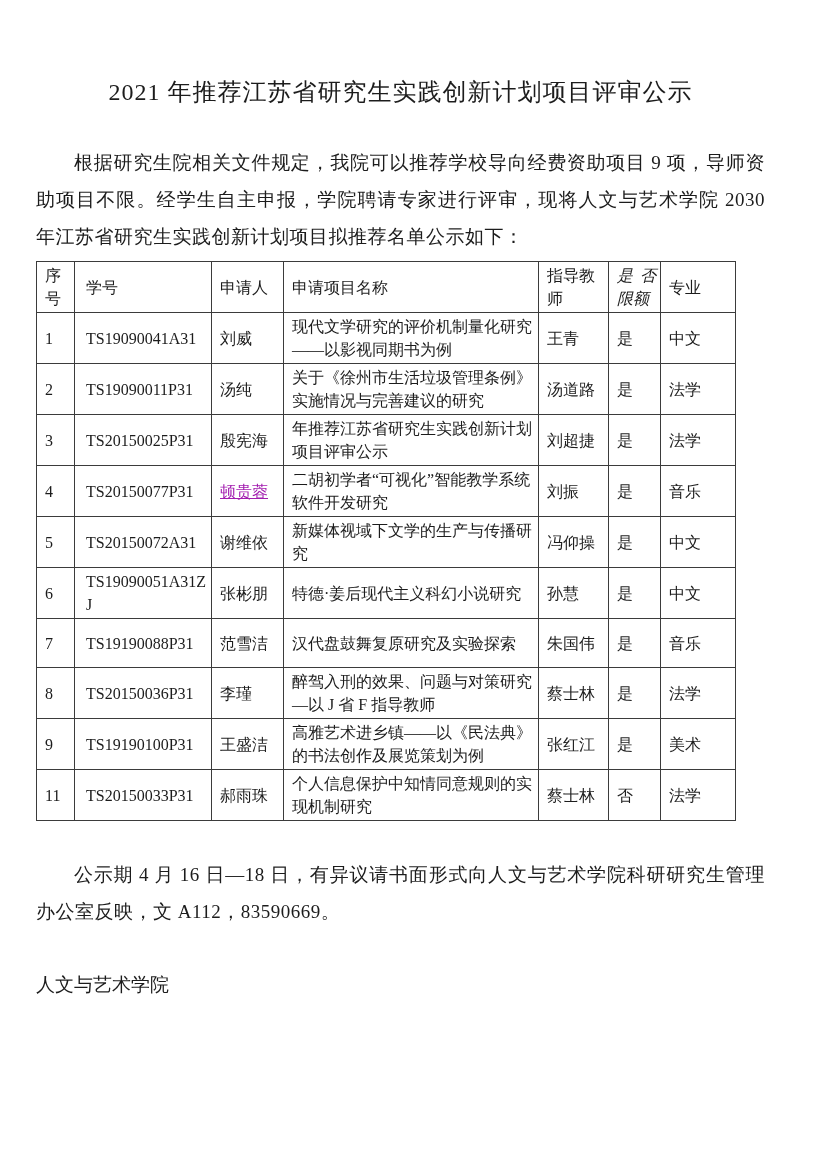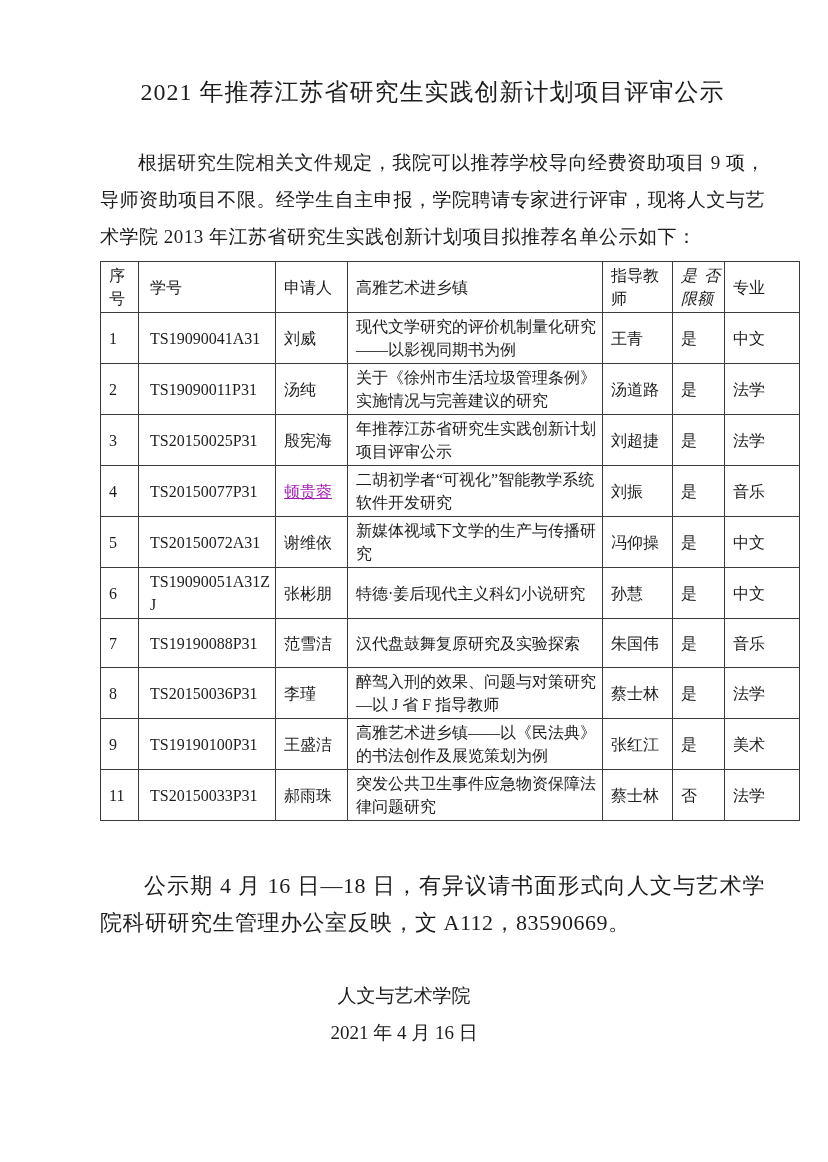--- a/index.html
+++ b/index.html
@@ -7,21 +7,21 @@
   body {
     width: 828px;
     height: 1162px;
     font-family: "Liberation Serif", "DejaVu Serif", serif;
     color: #1c1c1c;
     overflow: hidden;
   }
   .page {
     width: 828px;
     height: 988px;
-    padding: 74px 63px 0 100px;
+    padding: 74px 63px 0 36px;
   }
   .doc-title {
     font-size: 24px;
     font-weight: normal;
     text-align: center;
     letter-spacing: 1px;
     line-height: 36px;
   }
   .intro {
     margin-top: 34px;
@@ -50,60 +50,60 @@
     word-break: break-all;
   }
   table.projects th.th-quota { text-align: justify; font-style: italic; }
   table.projects .col-sid { padding-left: 11px; }
   .cell-link {
     color: #a21caf;
     text-decoration: underline;
     cursor: pointer;
   }
   .closing {
-    margin-top: 46px;
-    font-size: 22px;
+    margin-top: 35px;
+    font-size: 19px;
     line-height: 37px;
     text-align: justify;
     text-indent: 2em;
     letter-spacing: 0.5px;
   }
   .signature-block {
     margin-top: 36px;
-    text-align: center;
+    text-align: left;
     padding-right: 57px;
     font-size: 19px;
     line-height: 37px;
   }
 </style>
 </head>
 <body>
 
 <div class="page">
 
   <h1 class="doc-title">2021 年推荐江苏省研究生实践创新计划项目评审公示</h1>
 
-  <p class="intro">根据研究生院相关文件规定，我院可以推荐学校导向经费资助项目 9 项，导师资助项目不限。经学生自主申报，学院聘请专家进行评审，现将人文与艺术学院 2013 年江苏省研究生实践创新计划项目拟推荐名单公示如下：</p>
+  <p class="intro">根据研究生院相关文件规定，我院可以推荐学校导向经费资助项目 9 项，导师资助项目不限。经学生自主申报，学院聘请专家进行评审，现将人文与艺术学院 2030 年江苏省研究生实践创新计划项目拟推荐名单公示如下：</p>
 
   <table class="projects">
     <colgroup>
       <col style="width:38px">
         <col style="width:137px">
         <col style="width:72px">
       <col style="width:255px">
         <col style="width:70px">
         <col style="width:52px">
         <col style="width:75px">
     </colgroup>
     <thead>
       <tr>
         <th>序号</th>
         <th class="col-sid">学号</th>
         <th>申请人</th>
-        <th>高雅艺术进乡镇</th>
+        <th>申请项目名称</th>
         <th>指导教师</th>
         <th class="th-quota">是否限额</th>
         <th>专业</th>
       </tr>
     </thead>
     <tbody>
     <tr>
       <td>1</td>
       <td class="col-sid">TS19090041A31</td>
       <td><span>刘威</span></td>
@@ -190,29 +190,28 @@
       <td>高雅艺术进乡镇——以《民法典》的书法创作及展览策划为例</td>
       <td>张红江</td>
       <td>是</td>
       <td>美术</td>
     </tr>
 
     <tr>
       <td>11</td>
       <td class="col-sid">TS20150033P31</td>
       <td><span>郝雨珠</span></td>
-      <td>突发公共卫生事件应急物资保障法律问题研究</td>
+      <td>个人信息保护中知情同意规则的实现机制研究</td>
       <td>蔡士林</td>
       <td>否</td>
       <td>法学</td>
     </tr>
 
   </tbody>
   </table>
 
   <p class="closing">公示期 4 月 16 日—18 日，有异议请书面形式向人文与艺术学院科研研究生管理办公室反映，文 A112，83590669。</p>
 
   <div class="signature-block">
     <div>人文与艺术学院</div>
-    <div>2021 年 4 月 16 日</div>
   </div>
 
 </div>
 
 </body></html>

